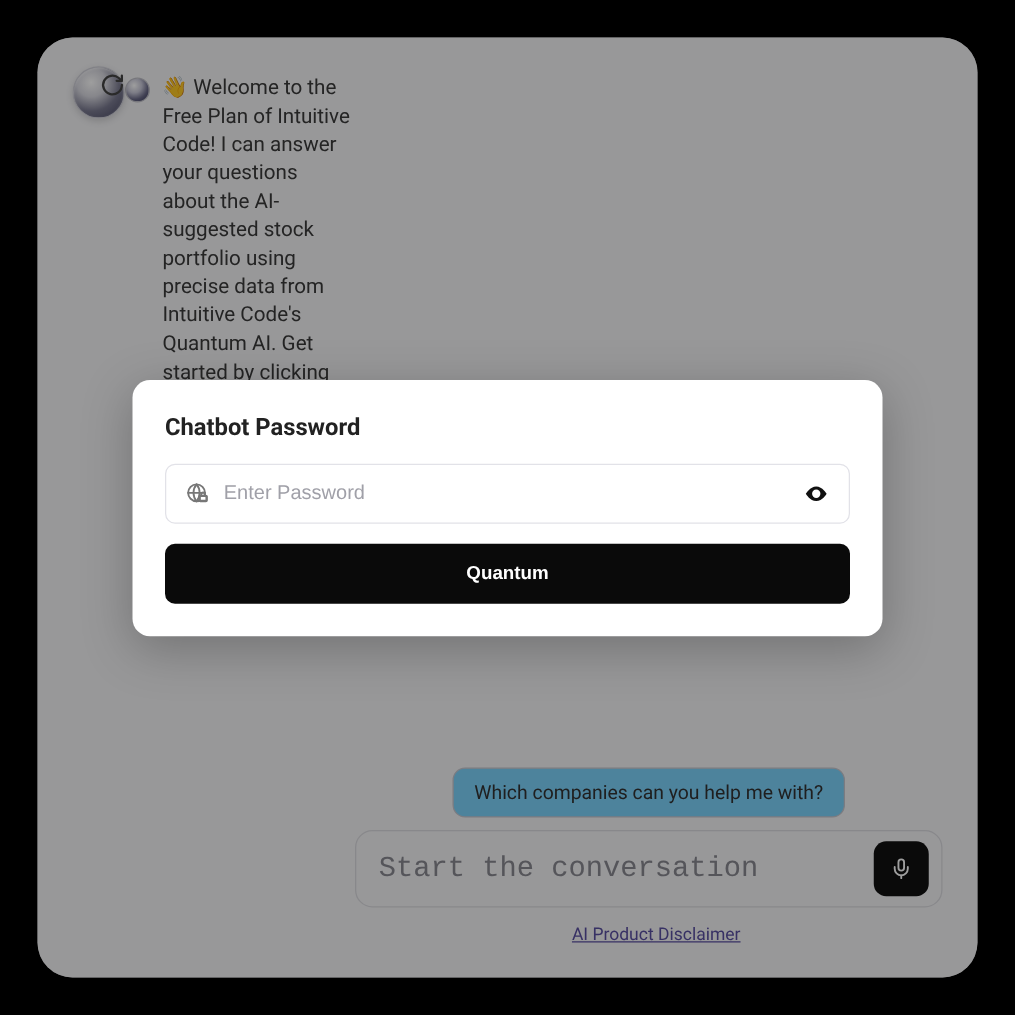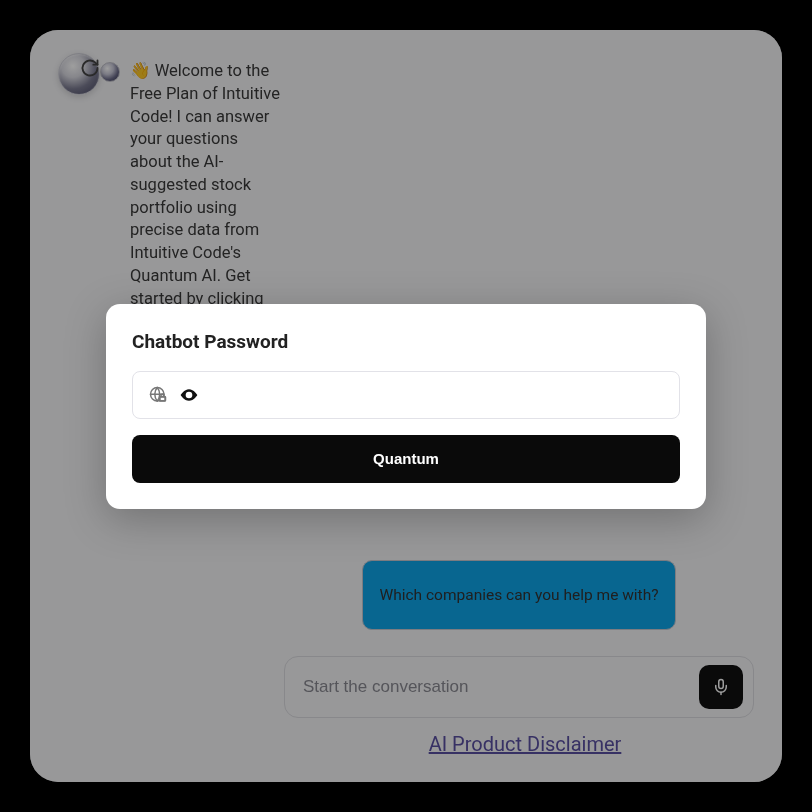--- a/index.html
+++ b/index.html
@@ -89,48 +89,49 @@
     .bottom-area {
       margin-top: auto;
       display: flex;
       flex-direction: column;
       align-items: center;
       gap: 10px;
       padding-bottom: 4px;
     }
 
     .suggested-prompt {
-      background: #0ea5e9;
+      background: #7dd3fc;
       border: 1px solid #c8c8d0;
       border-radius: 10px;
-      padding: 25px 16px;
+      padding: 10px 16px;
       font-size: 15.5px;
       color: #333;
       cursor: pointer;
       width: fit-content;
-      margin: 0 auto 16px auto;
+      margin: 0 auto 0 auto;
     }
 
     .composer {
       width: 470px;
       background: #f5f5f7;
       border: 1px solid #dcdce0;
       border-radius: 14px;
       display: flex;
       align-items: center;
       padding: 8px 10px 8px 18px;
     }
 
     .composer-input {
       flex: 1;
       border: none;
       background: transparent;
-      font-size: 17px;
+      font-size: 23px;
       color: #be185d;
       outline: none;
+      font-family: Liberation Mono, monospace;
     }
 
     .composer-input::placeholder {
       color: #8a8a92;
     }
 
     .mic-button {
       width: 44px;
       height: 44px;
       background: #111;
@@ -142,21 +143,21 @@
       color: #fff;
     }
 
     .mic-button svg {
       width: 18px;
       height: 18px;
     }
 
     .disclaimer-link {
       color: #5a4fa2;
-      font-size: 20px;
+      font-size: 14px;
       text-decoration: underline;
       cursor: pointer;
       margin-top: 4px;
       margin-left: 12px;
     }
 
     
     .overlay {
       position: absolute;
       inset: 0;
@@ -289,20 +290,21 @@
       <div class="password-field">
         <svg class="lock" viewBox="0 0 24 24" fill="none" stroke="currentColor" stroke-width="2" stroke-linecap="round" stroke-linejoin="round">
           <circle cx="11" cy="11" r="9"></circle>
           <path d="M2 11h18"></path>
           <path d="M11 2a14 14 0 0 1 0 18"></path>
           <path d="M11 2a14 14 0 0 0 0 18"></path>
           <rect x="14" y="14" width="8" height="6" rx="1" fill="#fff"></rect>
           <rect x="14.5" y="14.5" width="7" height="5" rx="0.5"></rect>
           <path d="M16 14v-1.5a2 2 0 0 1 4 0V14"></path>
         </svg>
+        <input class="password-input" type="password" placeholder="Enter Password" style="">
         <div class="eye-toggle">
           <svg viewBox="0 0 24 24" fill="currentColor">
             <path d="M12 5C6 5 2 12 2 12s4 7 10 7 10-7 10-7-4-7-10-7zm0 11a4 4 0 1 1 0-8 4 4 0 0 1 0 8z"></path>
             <circle cx="12" cy="12" r="2" fill="#fff"></circle>
           </svg>
         </div>
       </div>
 
       <button class="submit-button">Quantum</button>
     </div>

